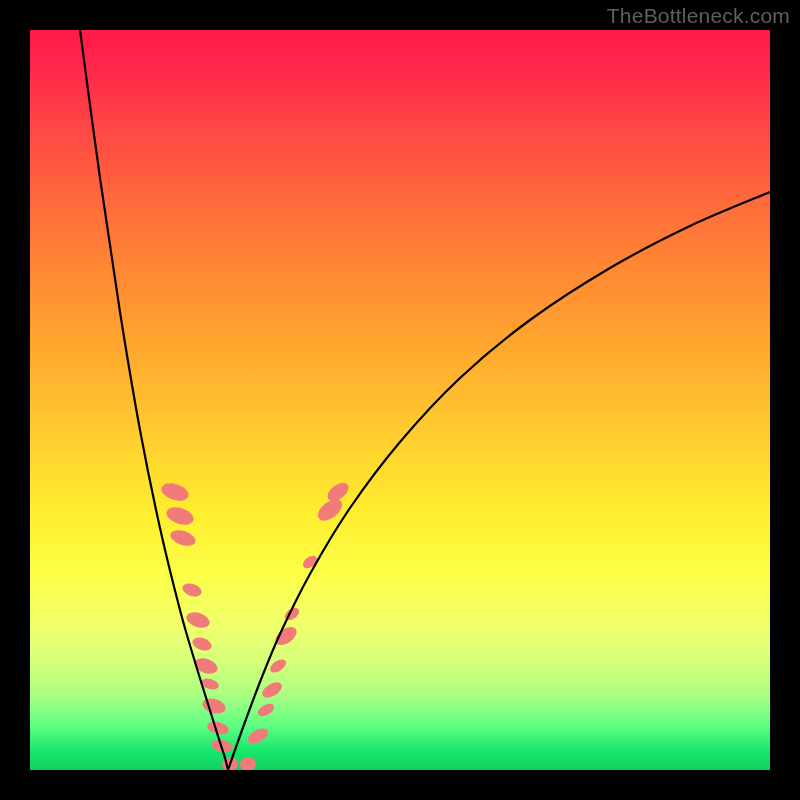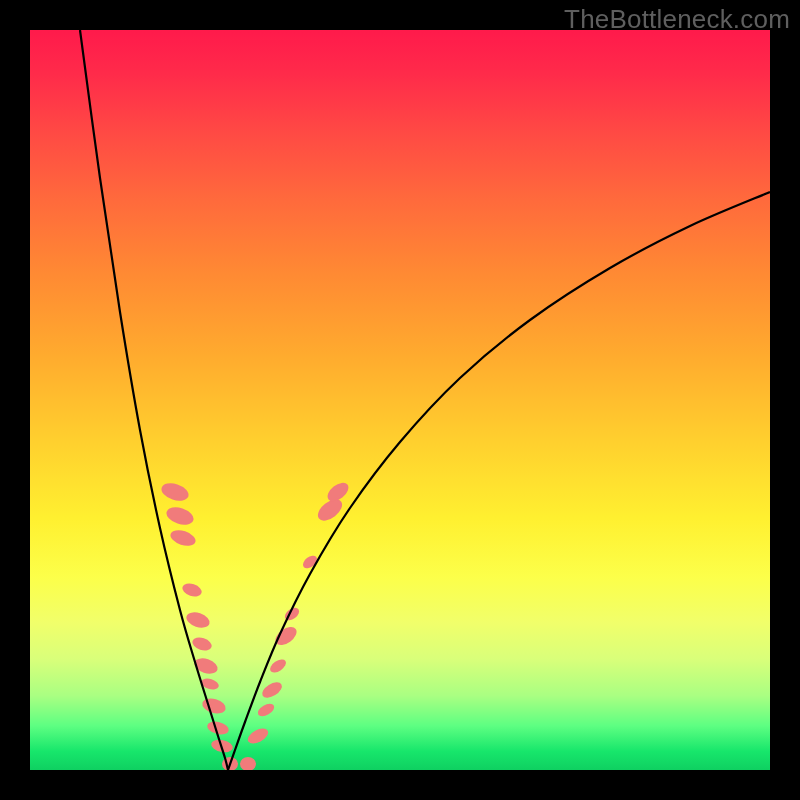--- a/index.html
+++ b/index.html
@@ -45,21 +45,21 @@
       #5eff82 94%,
       #17e66b 97.5%,
       #0fd061 100%
     );
   }
   .watermark {
     position: absolute;
     top: 4px;
     right: 10px;
     color: #5f5f5f;
-    font-size: 26px;
+    font-size: 21px;
     font-weight: 500;
     letter-spacing: 0.2px;
     user-select: none;
   }
   svg {
     position: absolute;
     inset: 0;
   }
   .curve {
     fill: none;

